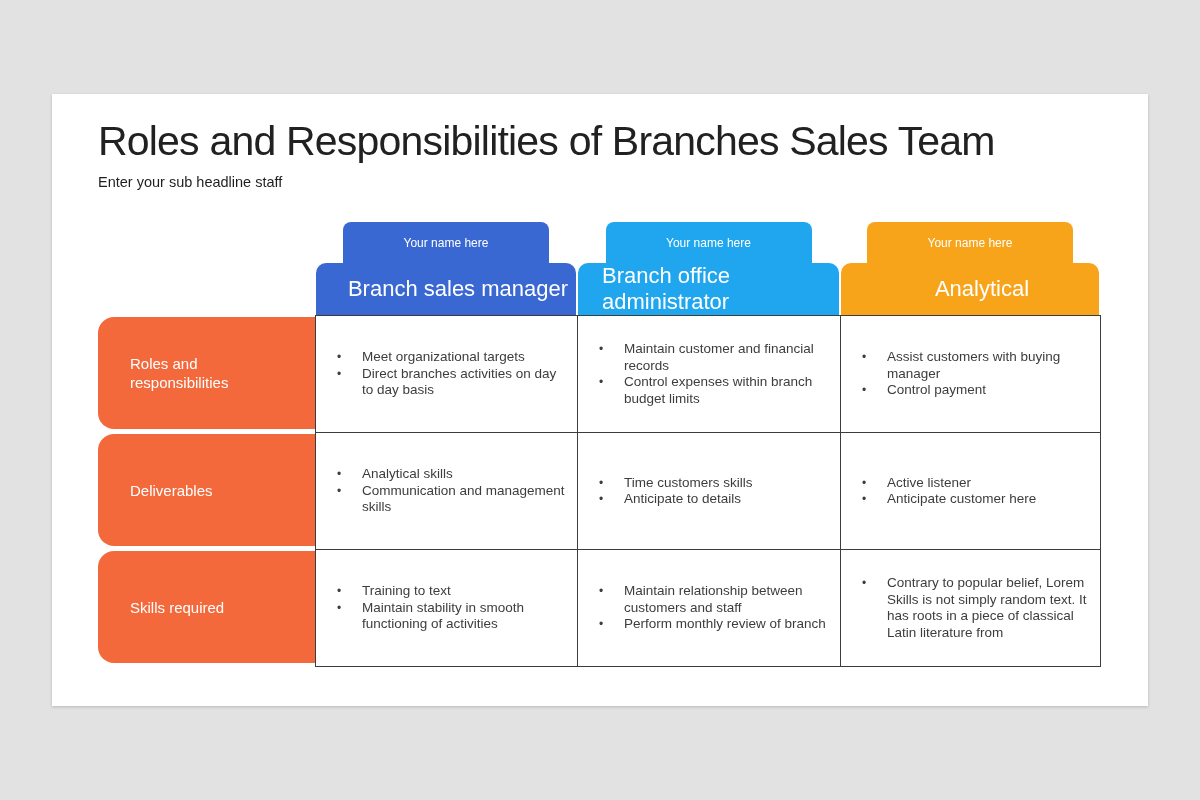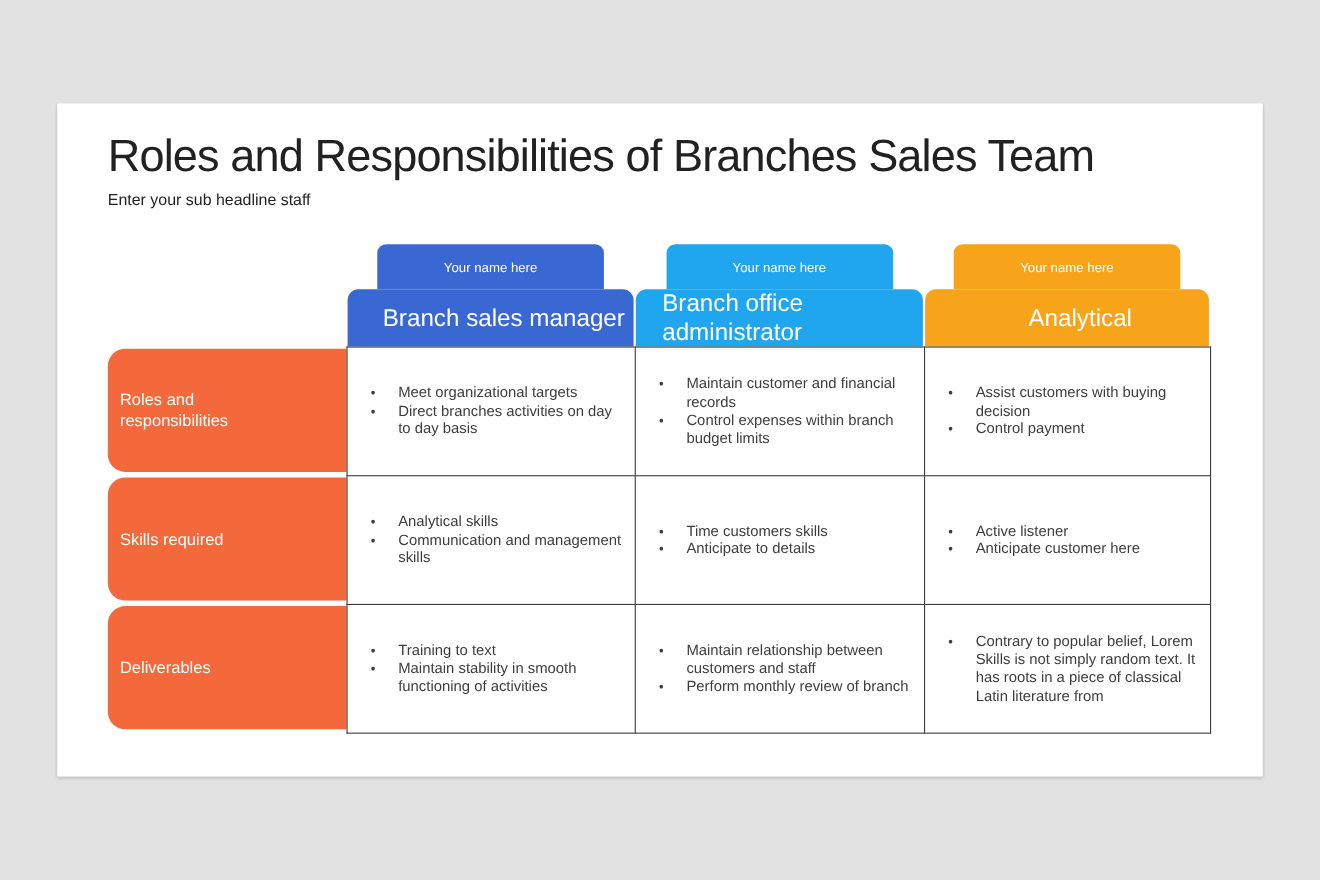--- a/index.html
+++ b/index.html
@@ -26,21 +26,21 @@
     display:flex;align-items:center;justify-content:center;
     color:var(--tab-text);font-size:22px;padding-left:24px;}
   .hcol.c1 .tab-small,.hcol.c1 .tab-wide{background:var(--column1);}
   .hcol.c2 .tab-small,.hcol.c2 .tab-wide{background:var(--column2);}
   .hcol.c3 .tab-small,.hcol.c3 .tab-wide{background:var(--column3);}
 
   .body-row{position:absolute;left:46px;top:221px;display:flex;}
   .labels{width:217px;display:flex;flex-direction:column;}
   .label-cell{height:117px;padding:2px 0 3px;}
   .label-inner{height:100%;background:var(--row-label);border-radius:16px 0 0 16px;
-    display:flex;align-items:center;padding-left:11px;color:#fff;font-size:15px;line-height:19px;}
+    display:flex;align-items:center;padding-left:32px;color:#fff;font-size:15px;line-height:19px;}
   .label-inner span{max-width:138px;}
 
   table.matrix{border-collapse:collapse;table-layout:fixed;width:785px;}
   table.matrix td{border:1px solid var(--table-border);height:117px;vertical-align:middle;
     padding:6px 10px 6px 0;background:#fff;}
   ul.bullets{list-style:none;}
   ul.bullets li{position:relative;padding-left:46px;font-size:13.5px;line-height:16.5px;color:var(--cell-text);}
   ul.bullets .bullet{position:absolute;left:21px;top:0;font-size:12px;}
 </style>
 </head>
@@ -81,26 +81,26 @@
 
     <div class="body-row">
       <div class="labels">
         <div class="label-cell">
           <div class="label-inner">
             <span>Roles and responsibilities</span>
           </div>
         </div>
         <div class="label-cell">
           <div class="label-inner">
-            <span>Skills required</span>
+            <span>Deliverables</span>
           </div>
         </div>
         <div class="label-cell">
           <div class="label-inner">
-            <span>Deliverables</span>
+            <span>Skills required</span>
           </div>
         </div>
       </div>
 
       <table class="matrix">
         <colgroup>
             <col style="width:262px">
             <col style="width:263px">
             <col style="width:260px">
           </colgroup>
@@ -113,21 +113,21 @@
               </ul>
             </td>
             <td>
               <ul class="bullets">
                 <li><span class="bullet">•</span><span>Maintain customer and financial records</span></li>
                 <li><span class="bullet">•</span><span>Control expenses within branch budget limits</span></li>
               </ul>
             </td>
             <td>
               <ul class="bullets">
-                <li><span class="bullet">•</span><span>Assist customers with buying decision</span></li>
+                <li><span class="bullet">•</span><span>Assist customers with buying manager</span></li>
                 <li><span class="bullet">•</span><span>Control payment</span></li>
               </ul>
             </td>
           </tr>
           <tr>
             <td>
               <ul class="bullets">
                 <li><span class="bullet">•</span><span>Analytical skills</span></li>
                 <li><span class="bullet">•</span><span>Communication and management skills</span></li>
               </ul>

